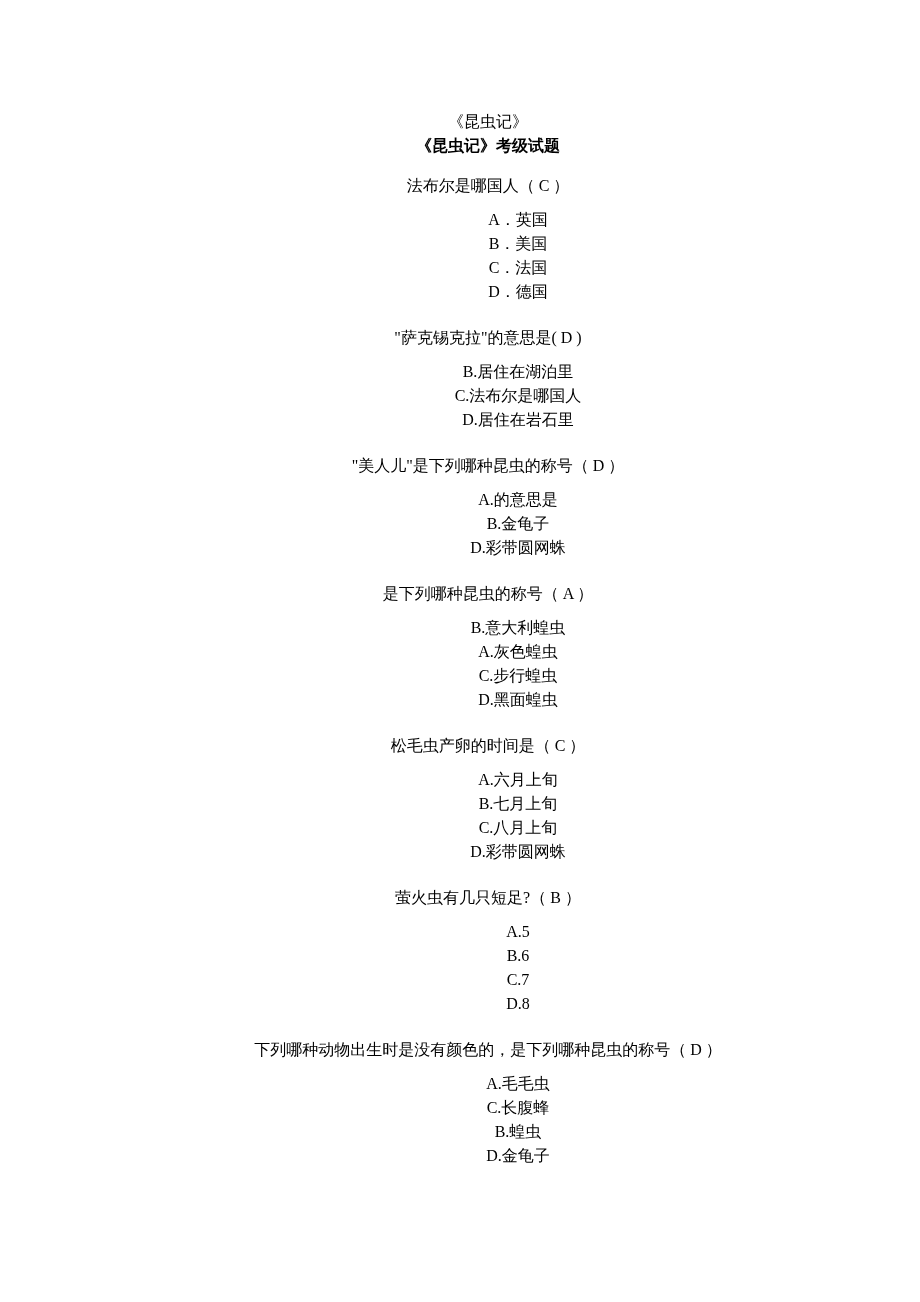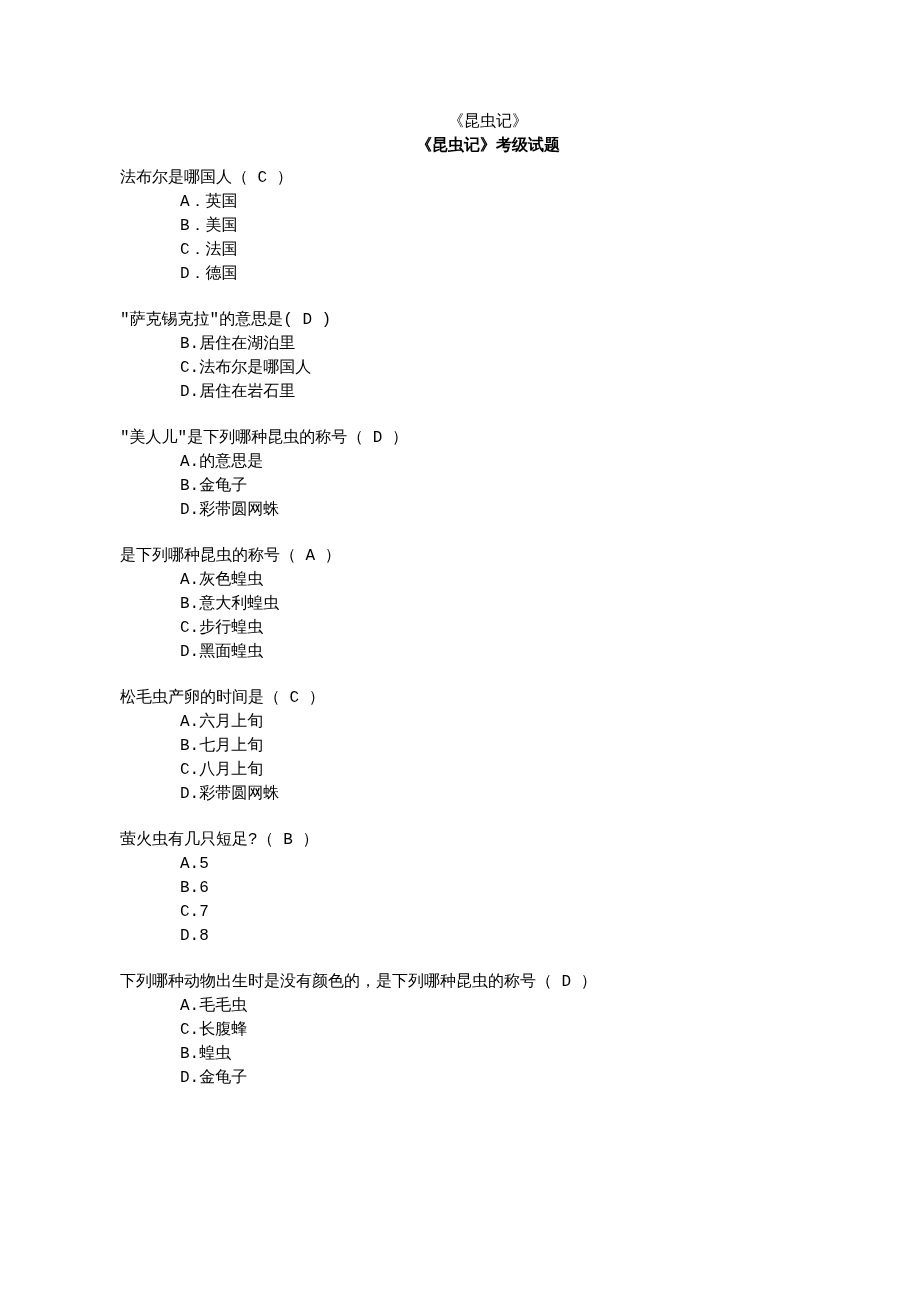--- a/index.html
+++ b/index.html
@@ -8,42 +8,43 @@
     background: #ffffff;
     font-family: "SimSun", "宋体", serif;
     font-size: 16px;
     color: #000000;
     width: 920px;
     height: 1302px;
     box-sizing: border-box;
   }
   .page {
     padding: 110px 64px 60px 120px;
-    font-family: Liberation Mono, monospace;
   }
   .title-line {
     text-align: center;
     font-size: 16px;
     line-height: 24px;
   }
   .subtitle-line {
     text-align: center;
     font-size: 16px;
     font-weight: bold;
     line-height: 24px;
-    margin-bottom: 8px;
+    margin-bottom: 16px;
   }
   .question-block {
     margin-bottom: 22px;
+    text-align: center;
   }
   .question-text {
     line-height: 24px;
   }
   .options {
     padding-left: 60px;
+    margin-top: 10px;
   }
   .option {
     line-height: 24px;
   }
 </style>
 </head>
 <body>
 
 <div class="page">
   <div class="title-line">《昆虫记》</div>
@@ -73,22 +74,22 @@
     <div class="options">
       <div class="option">A.的意思是</div>
       <div class="option">B.金龟子</div>
       <div class="option">D.彩带圆网蛛</div>
     </div>
   </div>
 
   <div class="question-block">
     <div class="question-text">是下列哪种昆虫的称号（  A  ）</div>
     <div class="options">
+      <div class="option">B.意大利蝗虫</div>
       <div class="option">A.灰色蝗虫</div>
-      <div class="option">B.意大利蝗虫</div>
       <div class="option">C.步行蝗虫</div>
       <div class="option">D.黑面蝗虫</div>
     </div>
   </div>
 
   <div class="question-block">
     <div class="question-text">松毛虫产卵的时间是（  C  ）</div>
     <div class="options">
       <div class="option">A.六月上旬</div>
       <div class="option">B.七月上旬</div>

